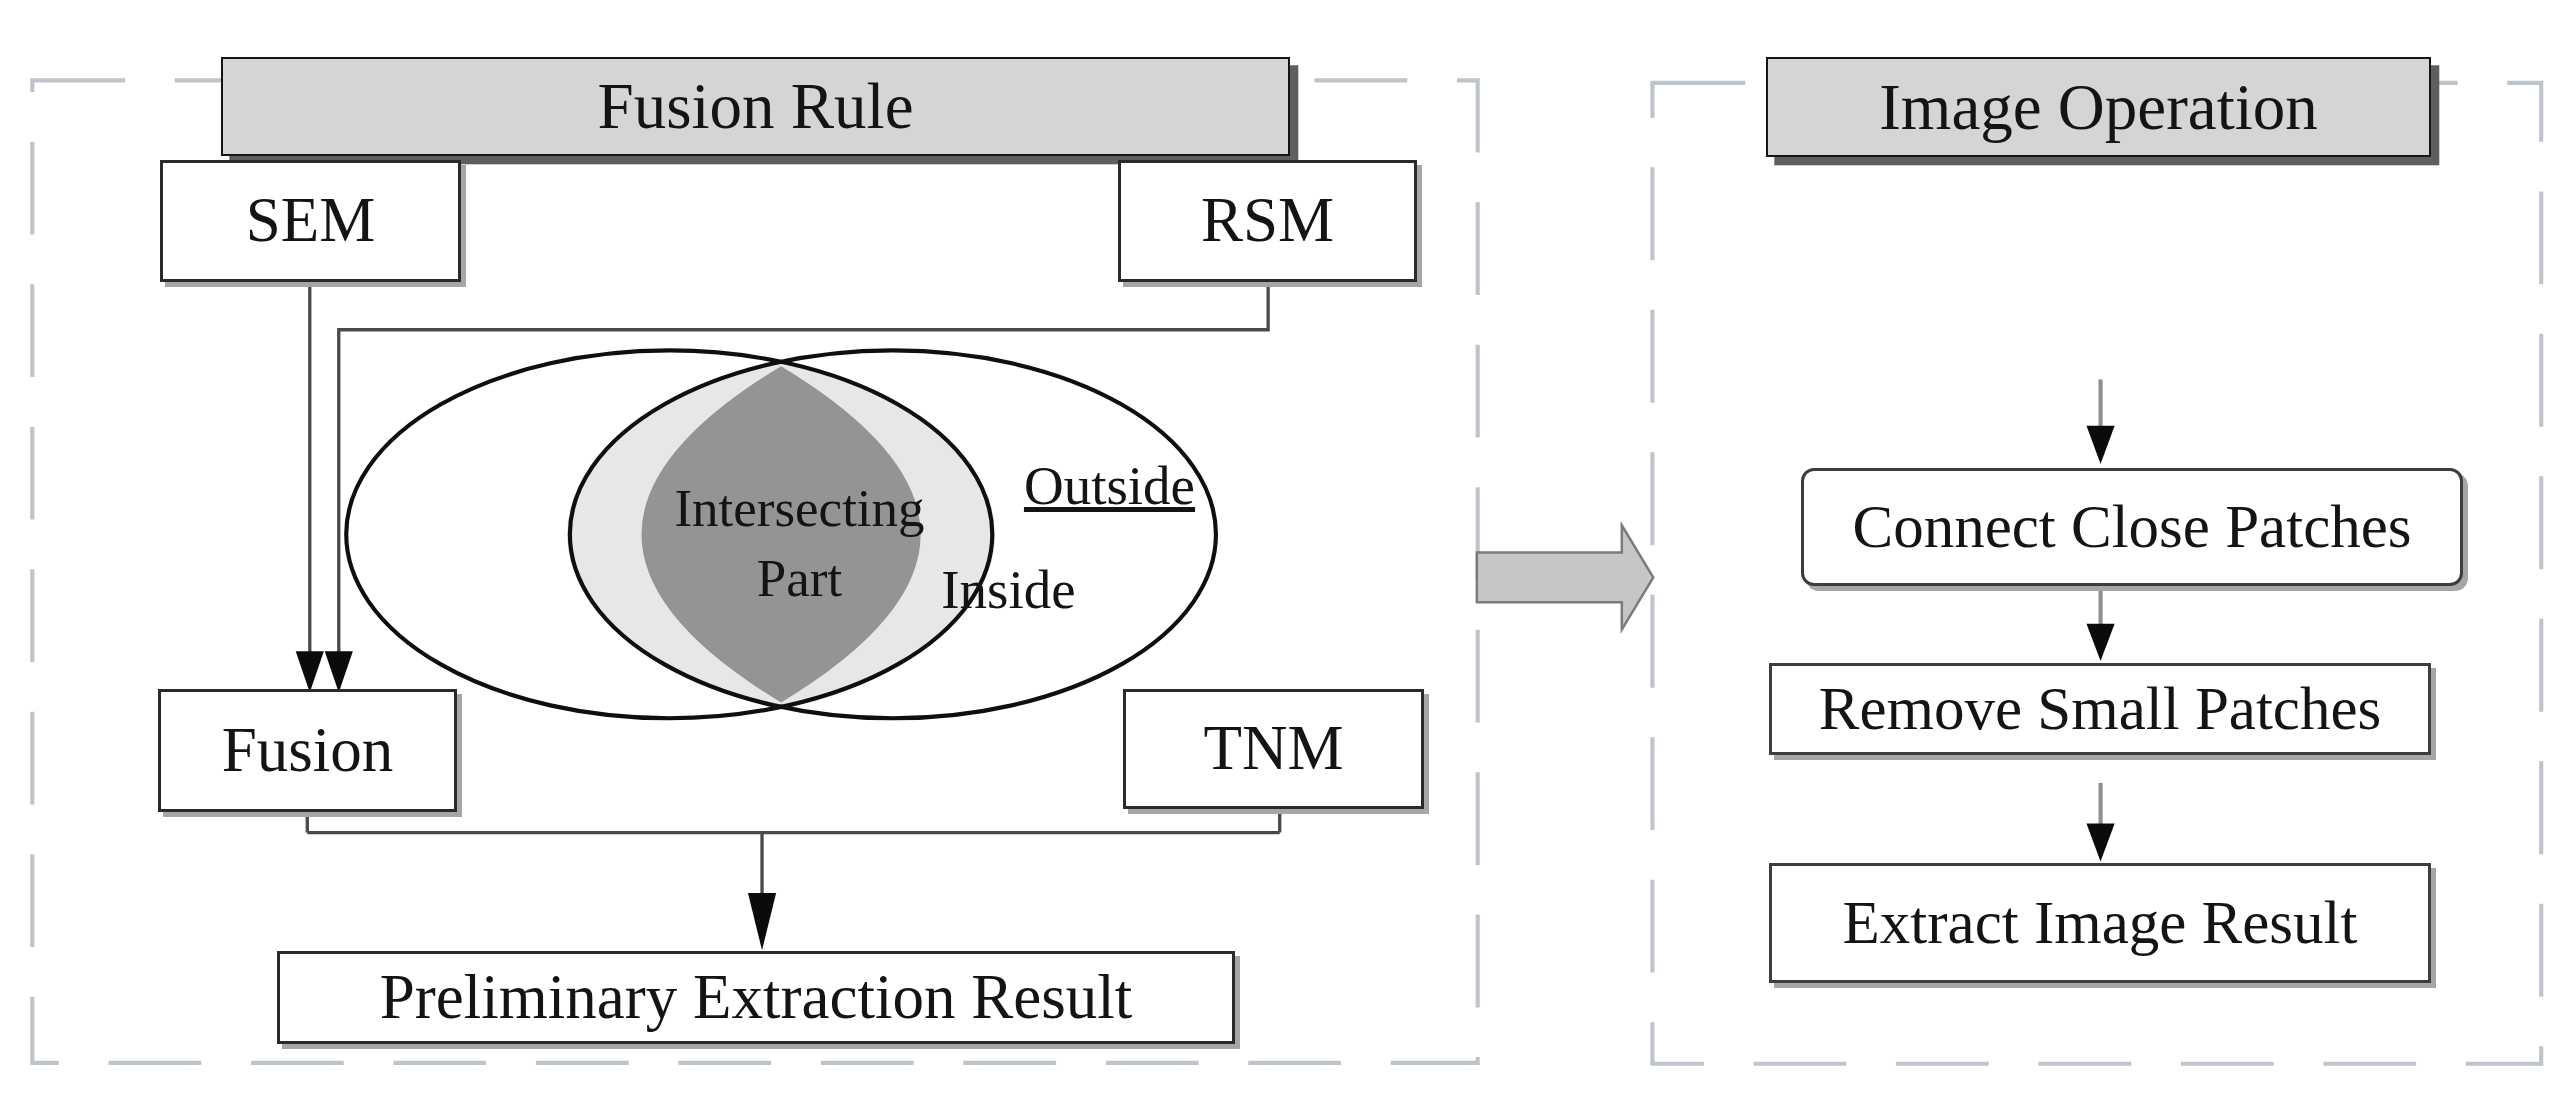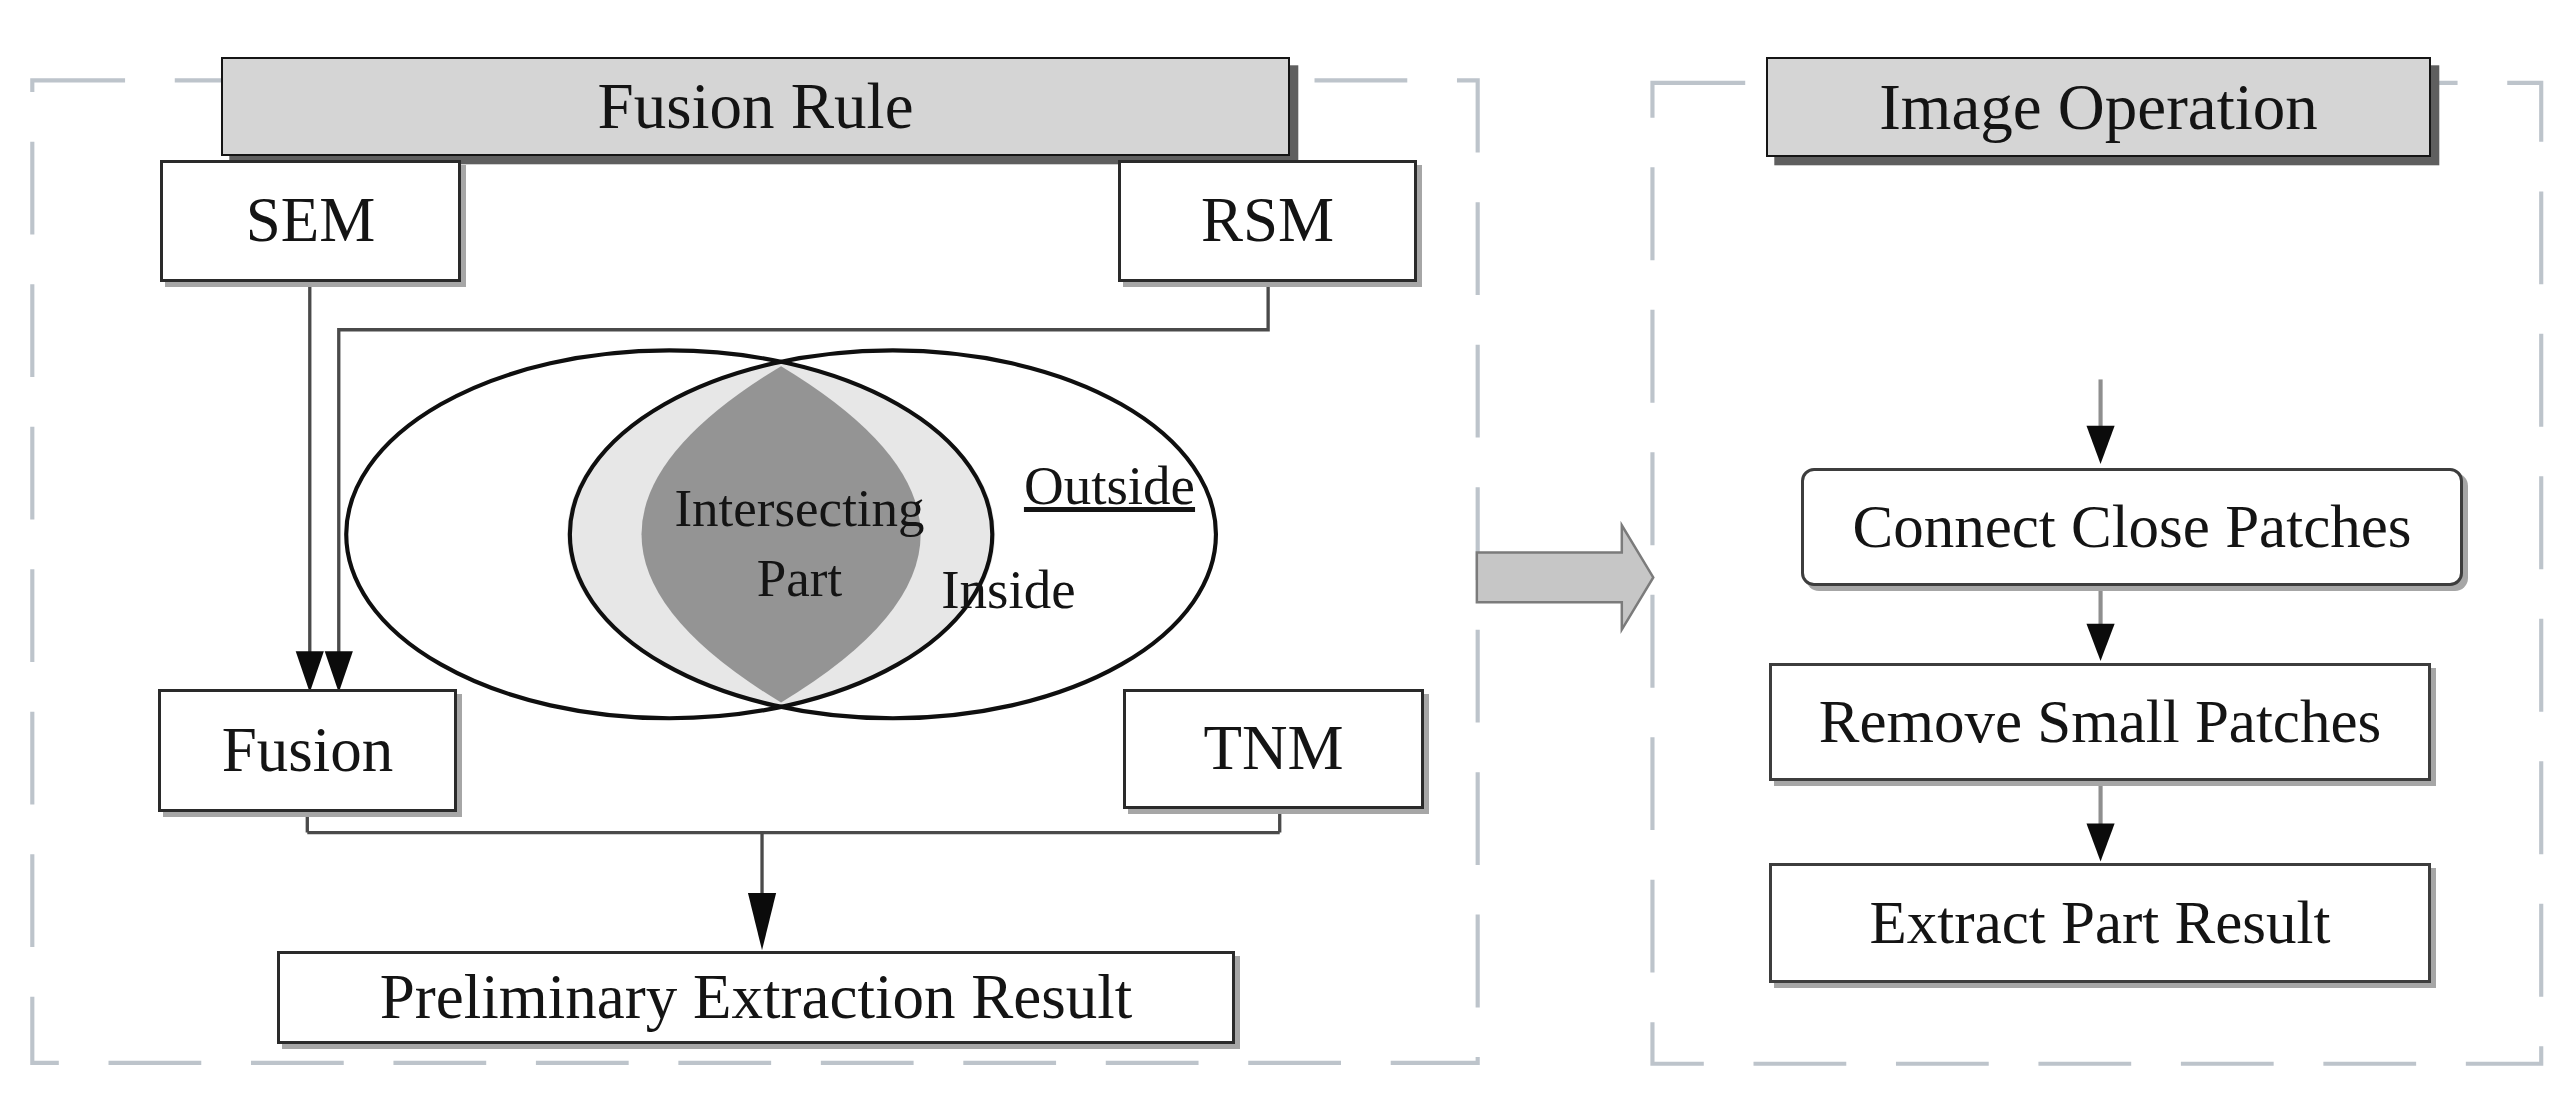--- a/index.html
+++ b/index.html
@@ -105,22 +105,22 @@
 
   <div class="abs headerbox" style="left:1766px;top:27px;width:665px;height:100px;">
     <span>Image Operation</span>
   </div>
 
 
   <div class="abs flowbox step-label" style="left:1801px;top:468px;width:662px;height:118px;border-color:#3d3d3d;border-radius:13px;">
     <span>Connect Close Patches</span>
   </div>
 
-  <div class="abs flowbox step-label" style="left:1769px;top:663px;width:662px;height:118px;border-color:#3d3d3d;">
+  <div class="abs flowbox step-label" style="left:1769px;top:663px;width:662px;height:92px;border-color:#3d3d3d;">
     <span>Remove Small Patches</span>
   </div>
 
   <div class="abs flowbox step-label" style="left:1769px;top:863px;width:662px;height:120px;border-color:#3d3d3d;">
-    <span>Extract Part Result</span>
+    <span>Extract Image Result</span>
   </div>
 
 </div>
 
 
 </body></html>

